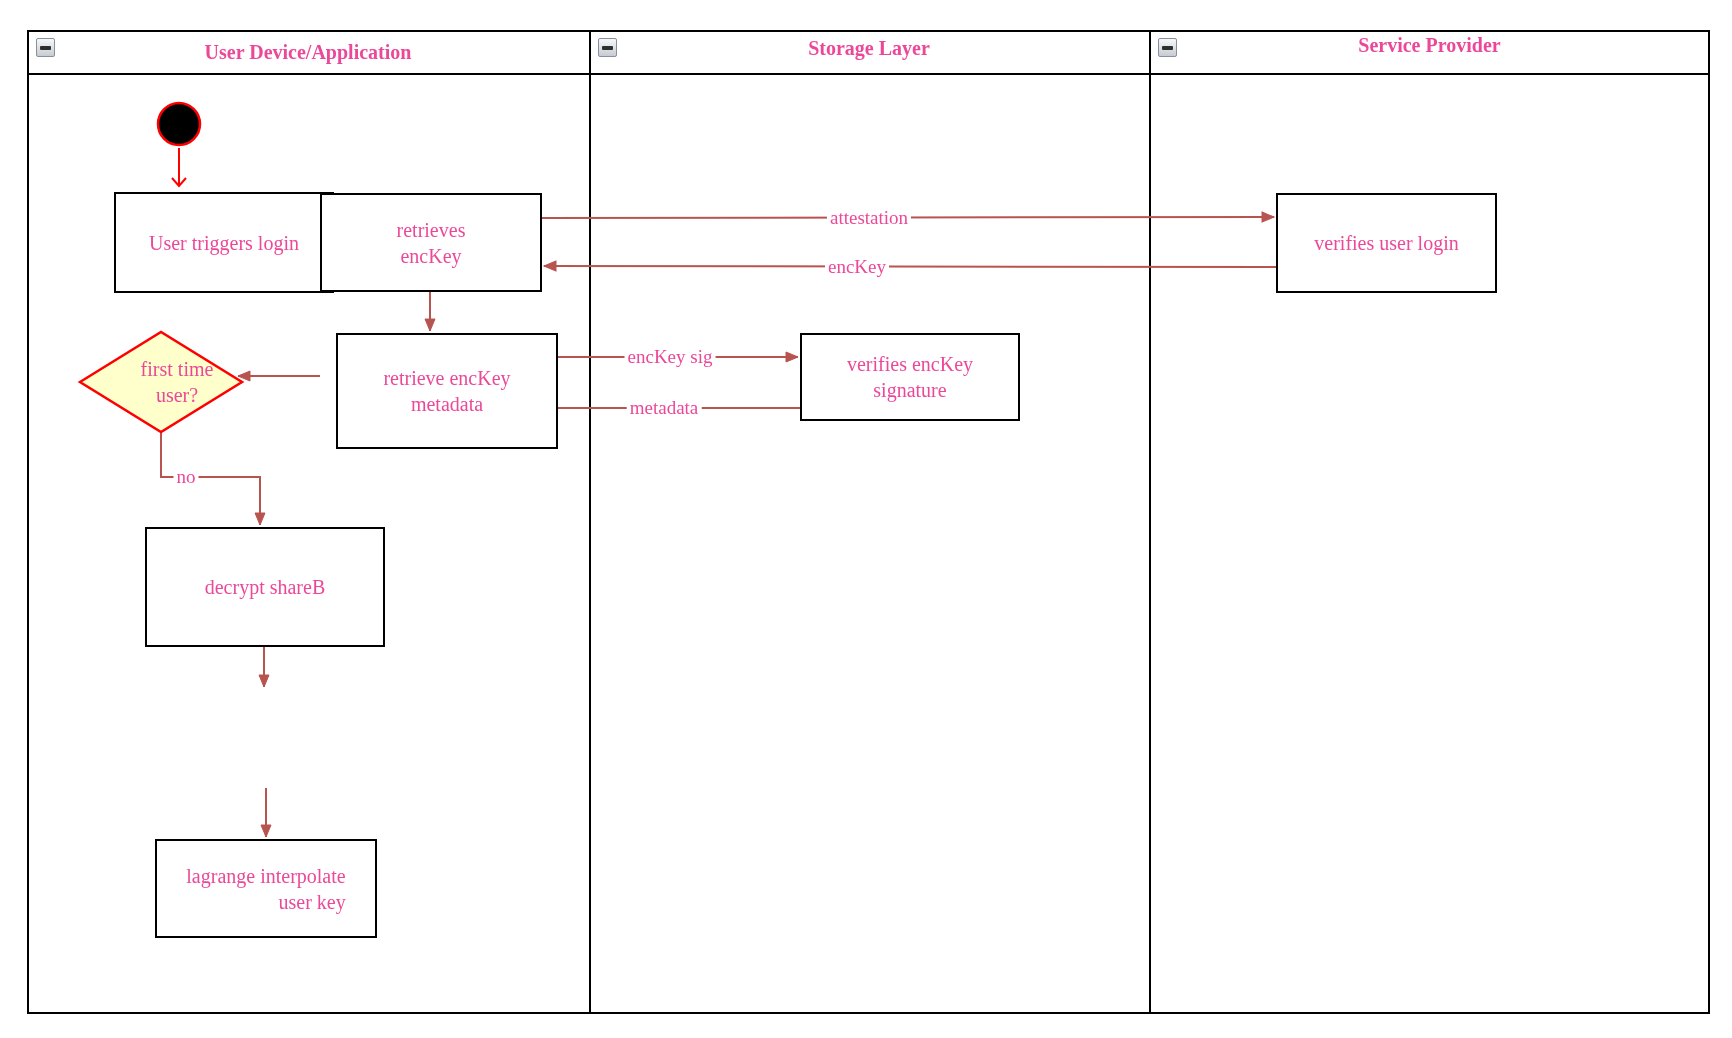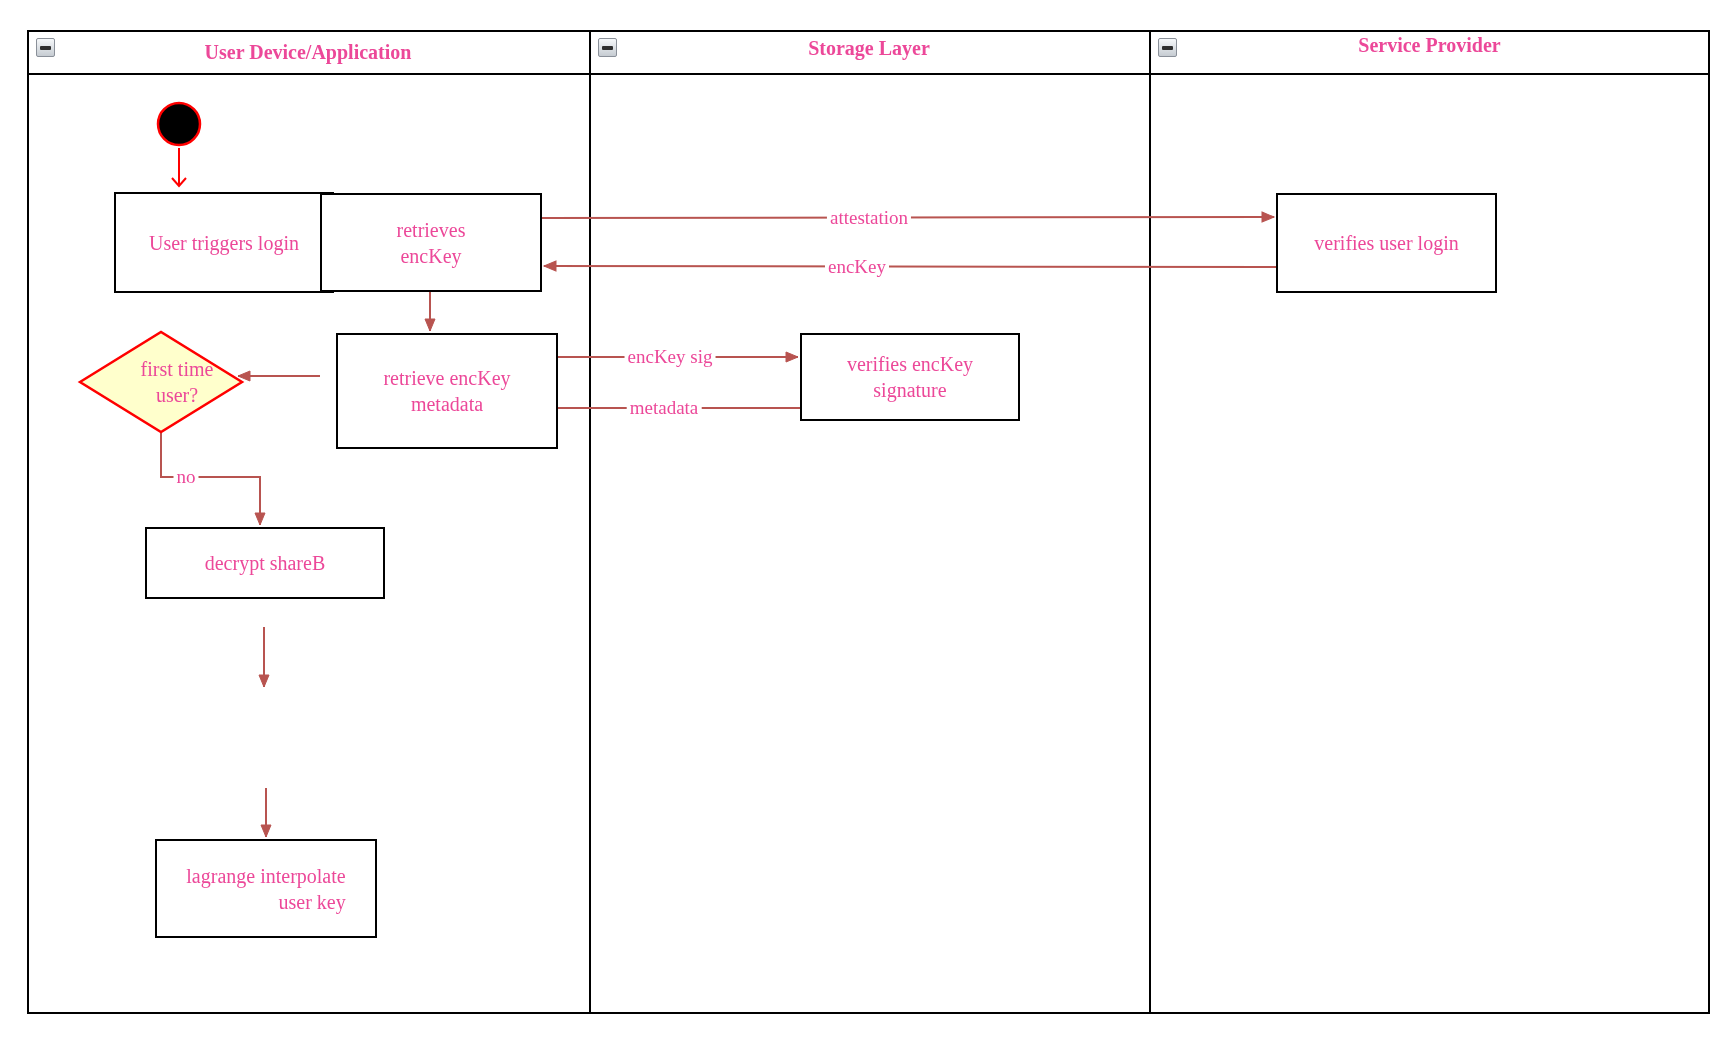--- a/index.html
+++ b/index.html
@@ -107,21 +107,21 @@
 encKey</span>
   </div>
   <div class="node" style="left:336px; top:333px; width:222px; height:116px;justify-content:center;">
     <span>retrieve encKey
 metadata</span>
   </div>
   <div class="diamond-label" style="left:96px; top:332px; width:162px; height:100px;">
     <span>first time
 user?</span>
   </div>
-  <div class="node" style="left:145px; top:527px; width:240px; height:72px;">
+  <div class="node" style="left:145px; top:527px; width:240px; height:120px;">
     <span>decrypt shareB</span>
   </div>
   <div class="node" style="left:155px; top:839px; width:222px; height:99px;text-align:right;">
     <span>lagrange interpolate
 user key</span>
   </div>
   <div class="node" style="left:800px; top:333px; width:220px; height:88px;">
     <span>verifies encKey
 signature</span>
   </div>

